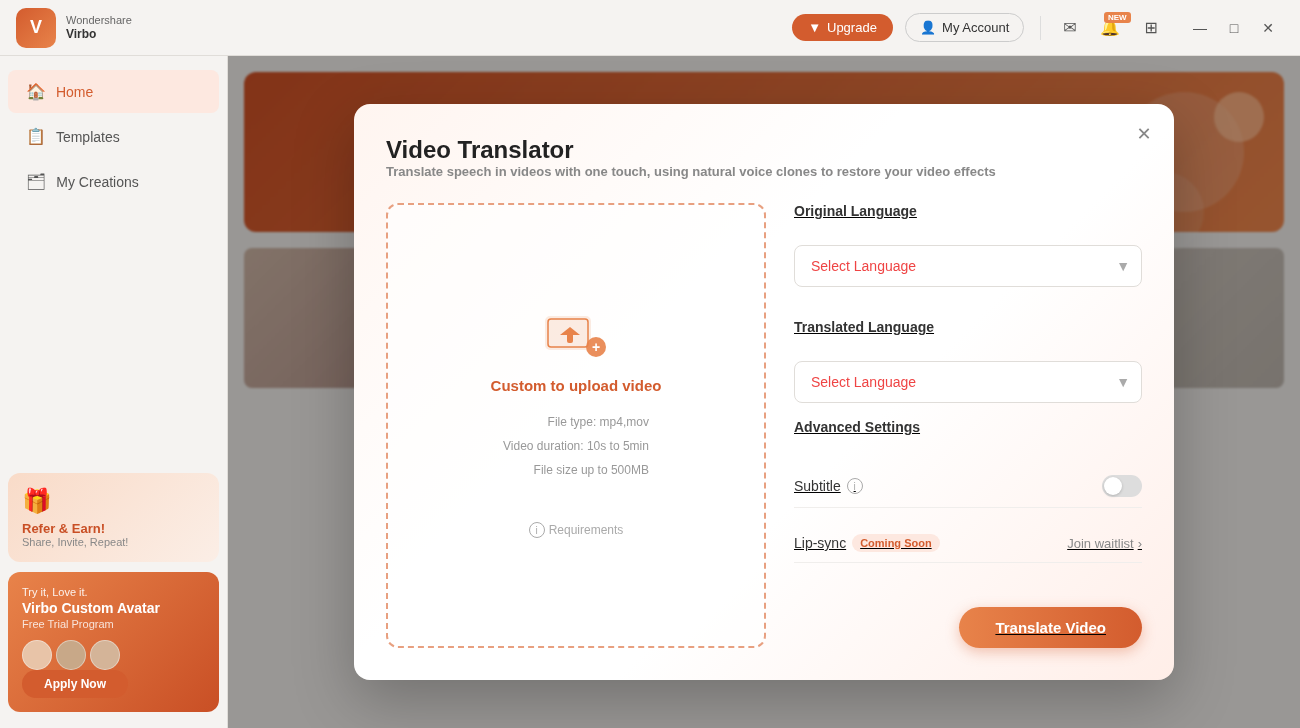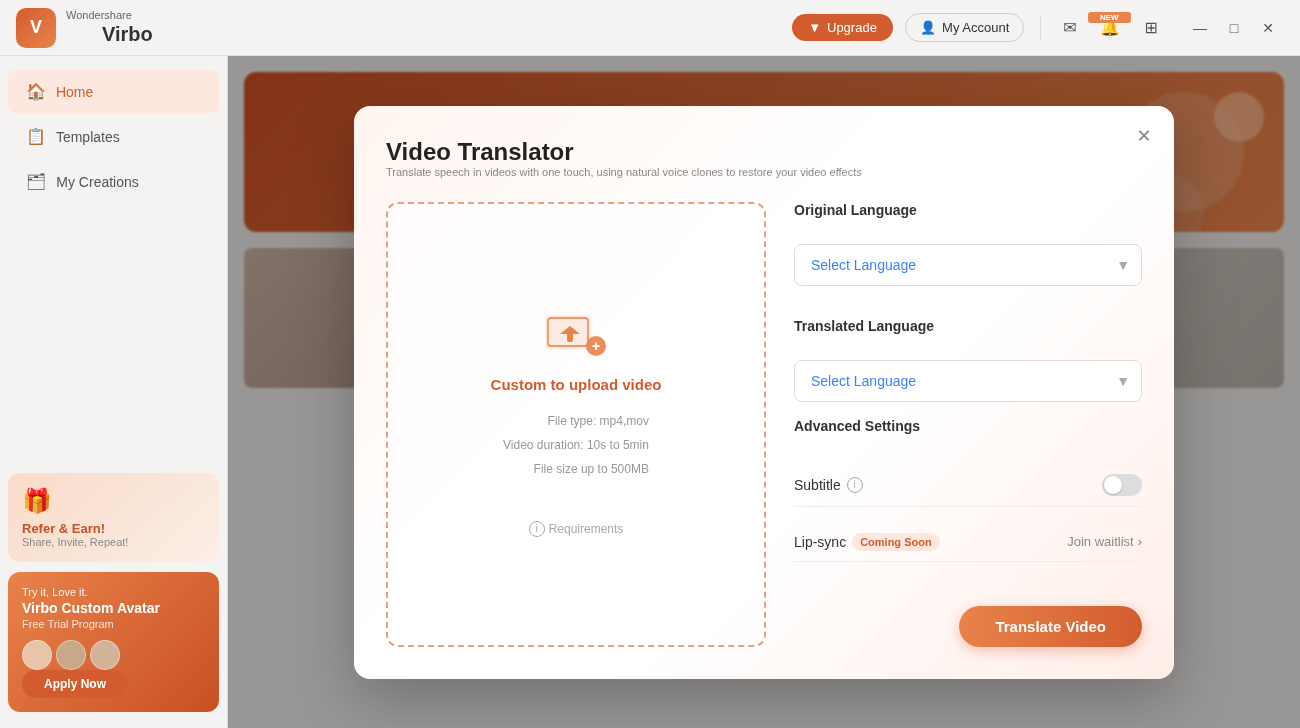--- a/index.html
+++ b/index.html
@@ -43,24 +43,23 @@
     .logo-text {
       display: flex;
       flex-direction: column;
       line-height: 1.2;
     }
     .logo-brand {
       font-size: 11px;
       color: #666;
     }
     .logo-product {
-      font-size: 20px;
+      font-size: 12px;
       font-weight: bold;
       color: #333;
-      margin-left: 36px;
     }
     .title-bar-spacer { flex: 1; }
     .title-bar-actions {
       display: flex;
       align-items: center;
       gap: 12px;
     }
     .upgrade-btn {
       background: #d35c2e;
       color: white;
@@ -82,21 +81,21 @@
       cursor: pointer;
       display: flex;
       align-items: center;
       gap: 6px;
       color: #333;
     }
     .new-badge {
       background: #e8834a;
       color: white;
       font-size: 9px;
-      padding: 1px 12px;
+      padding: 1px 4px;
       border-radius: 3px;
       font-weight: bold;
     }
     .title-icon-btn {
       background: none;
       border: none;
       cursor: pointer;
       color: #555;
       font-size: 16px;
       padding: 4px 6px;
@@ -281,23 +280,24 @@
       align-items: center;
       justify-content: center;
       border-radius: 50%;
     }
     .modal-title {
       font-size: 24px;
       font-weight: bold;
       color: #222;
     }
     .modal-subtitle {
-      font-size: 11px;
+      font-size: 13px;
       color: #888;
       margin-bottom: 24px;
+      font-weight: bold;
     }
     .modal-body {
       display: flex;
       gap: 28px;
     }
 
     
     .upload-area {
       width: 380px;
       flex-shrink: 0;
@@ -337,40 +337,41 @@
       align-items: center;
       gap: 4px;
     }
 
     
     .settings-panel {
       flex: 1;
       display: flex;
       flex-direction: column;
       gap: 16px;
+      text-decoration: underline;
     }
     .field-label {
       font-size: 14px;
       font-weight: 600;
       color: #333;
       margin-bottom: 10px;
       margin-top: 16px;
     }
     .field-label:first-child { margin-top: 0; }
     .select-wrapper {
       position: relative;
       width: 100%;
     }
     .select-wrapper select {
       width: 100%;
       padding: 12px 36px 12px 16px;
       border: 1px solid #e0ddd9;
       border-radius: 8px;
       font-size: 14px;
-      color: #3b82f6;
+      color: #ef4444;
       background: white;
       appearance: none;
       cursor: pointer;
       outline: none;
     }
     .select-wrapper .chevron {
       position: absolute;
       right: 12px;
       top: 50%;
       transform: translateY(-50%);

